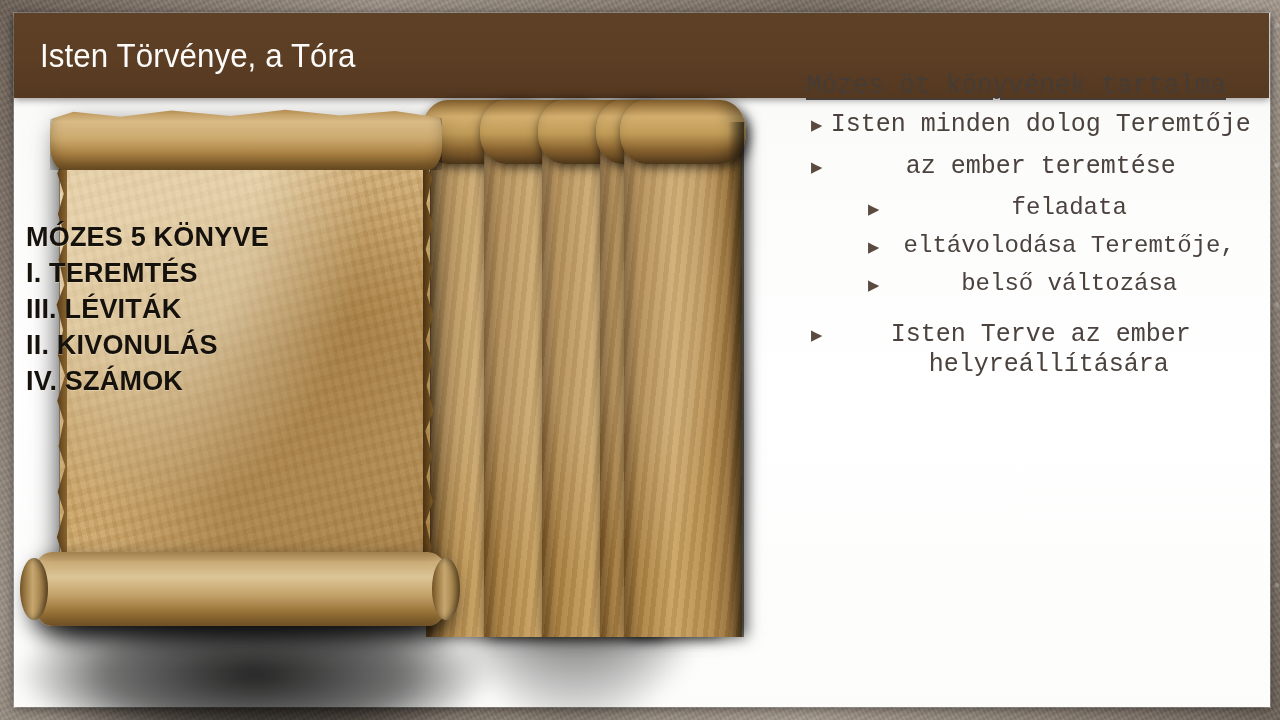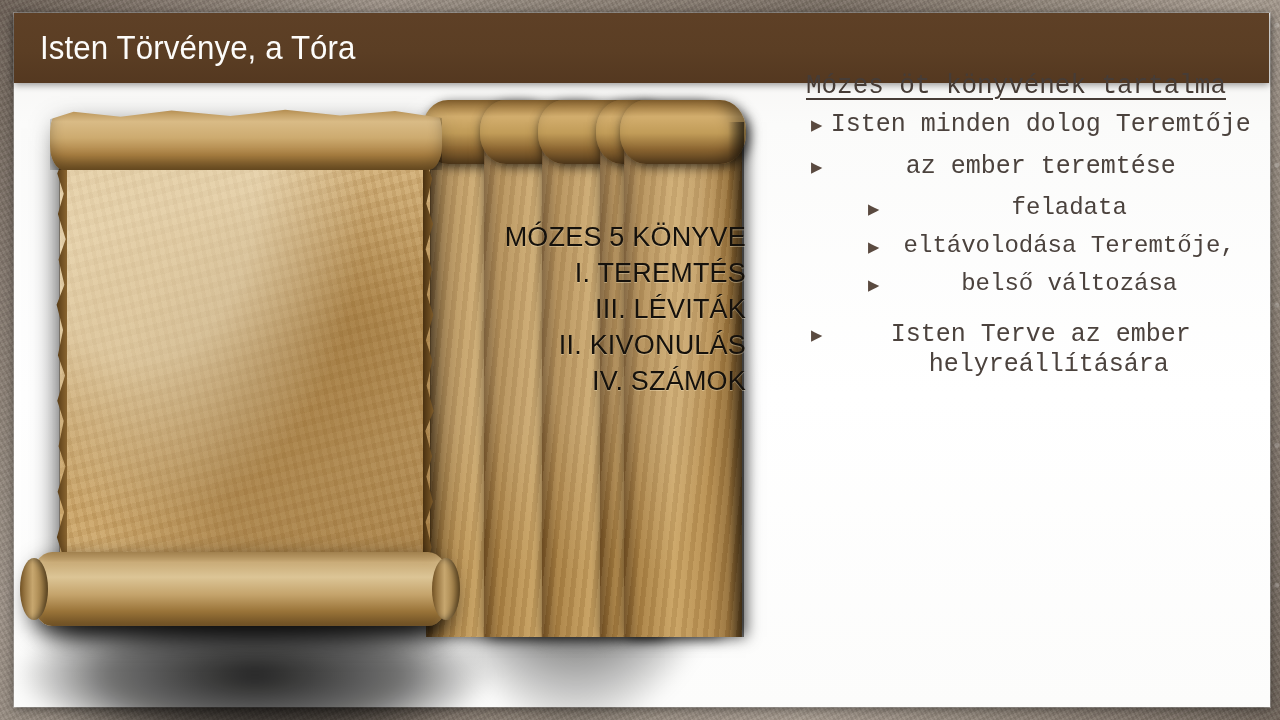--- a/index.html
+++ b/index.html
@@ -26,21 +26,21 @@
 
   
   #slide{
     position:absolute; left:14px; top:13px; width:1256px; height:694px;
     background:linear-gradient(180deg,#f2f1ef 0%,#fbfbfa 16%,#ffffff 55%,#fcfcfb 100%);
     box-shadow:0 2px 10px rgba(0,0,0,.45), 0 0 0 1px rgba(255,255,255,.35);
   }
 
   
   #titlebar{
-    position:absolute; left:14px; top:13px; width:1255px; height:70px;
+    position:absolute; left:14px; top:13px; width:1255px; height:85px;
     background:linear-gradient(180deg,#5e4026 0%,#5b3e24 55%,#543820 100%);
     box-shadow:0 2px 7px rgba(0,0,0,.40);
   }
   #title{
     position:absolute; left:26px; top:50%; transform:translateY(-52%);
     color:#fdfcfa; font-size:34px; font-weight:400;
     letter-spacing:.1px; white-space:nowrap;
     font-family:"Liberation Sans", sans-serif;
     transform-origin:left center;
     scale:0.92 1;
@@ -122,22 +122,22 @@
     border-radius:50%;
     background:linear-gradient(90deg,#7a5827,#c7a76f 45%,#8d6a33);
     box-shadow:inset -3px 0 6px rgba(0,0,0,.45);
   }
   #bottomroll::before{ left:-10px; }
   #bottomroll::after{ right:-10px; }
 
   
   #scrolltext{
     position:absolute; left:0; right:0; top:120px;
-    text-align:right; color:#15110c;
-    font-size:27px; font-weight:400; line-height:1.33;
+    text-align:left; color:#15110c;
+    font-size:27px; font-weight:700; line-height:1.33;
     letter-spacing:.2px;
     text-shadow:0 1px 0 rgba(255,240,205,.35);
   }
   #scrolltext div{ white-space:nowrap; }
 
   
   #content{
     position:absolute; left:806px; top:71px; width:450px;
     color:#4b423d;
     font-family:Liberation Mono, monospace;

